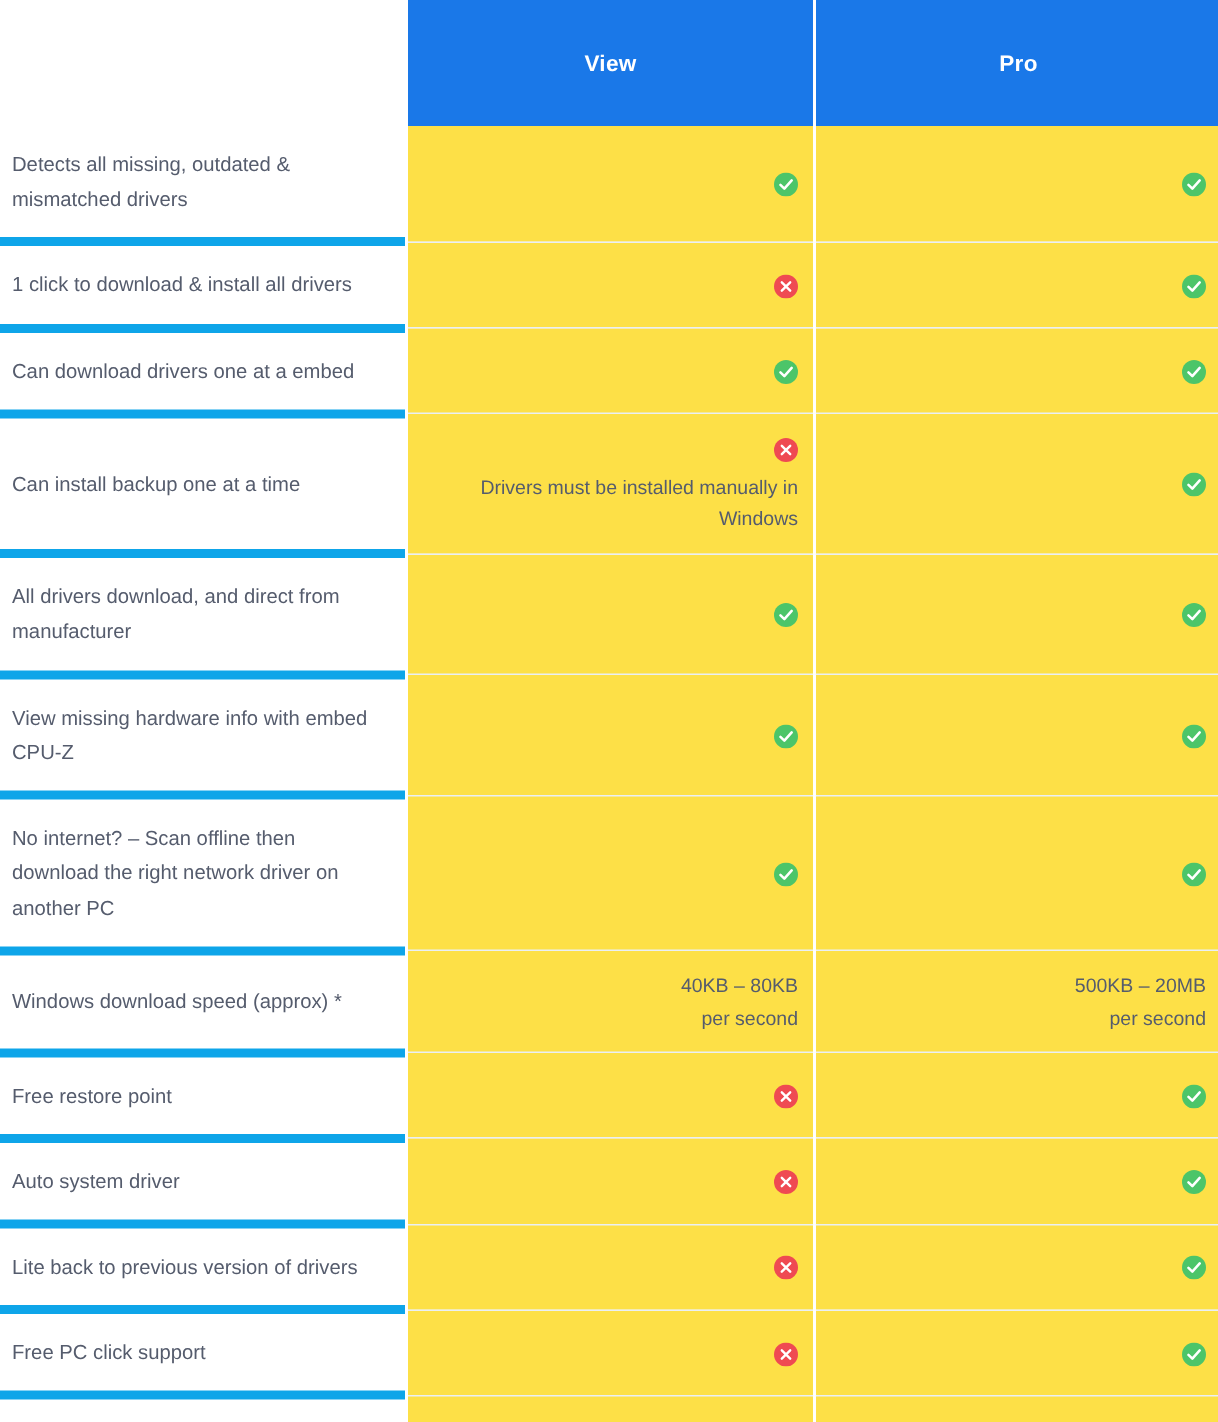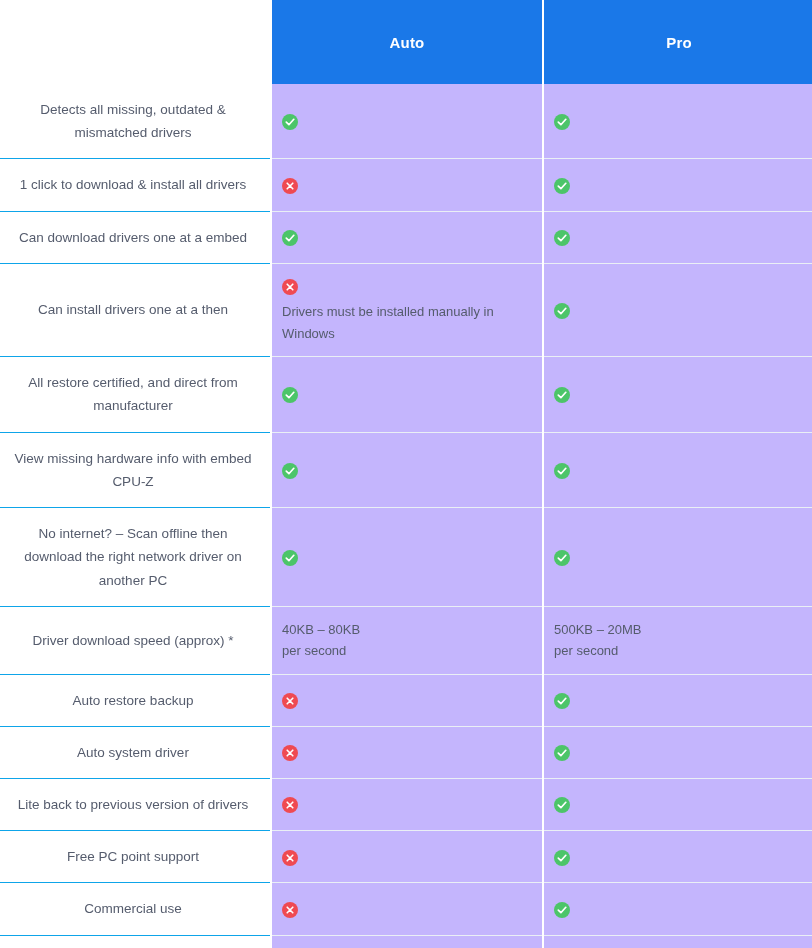--- a/index.html
+++ b/index.html
@@ -51,35 +51,35 @@
   }
 
   
   td.feature {
     background: #ffffff;
     color: #555c6d;
     font-size: 13.5px;
     line-height: 1.72;
     padding: 14px 12px 14px 8px;
     vertical-align: middle;
-    text-align: center;
+    text-align: left;
     border-top: 1px solid #eef1f6;
-    border-bottom: 1px solid #0ea5e9;
+    border-bottom: 6px solid #0ea5e9;
   }
   td.gap {
     background: #ffffff;
     padding: 0;
     border: 0;
   }
   td.plan {
-    background: #c4b5fd;
+    background: #fde047;
     color: #555c6d;
     font-size: 13px;
     line-height: 1.65;
-    text-align: left;
+    text-align: right;
     vertical-align: middle;
     padding: 12px 10px;
     border-top: 1px solid #eaeff5;
     border-bottom: 1px solid #eaeff5;
   }
 
   tbody tr:first-child td.feature,
   tbody tr:first-child td.plan { border-top: 0; }
 
   
@@ -105,21 +105,21 @@
     <col class="c-feature">
     <col class="c-gap">
     <col class="c-plan">
     <col class="c-gap">
     <col class="c-plan">
   </colgroup>
   <thead>
     <tr>
       <th class="head-blank"></th>
       <th class="head-gap"></th>
-      <th class="plan-head">Auto</th>
+      <th class="plan-head">View</th>
       <th class="head-gap"></th>
       <th class="plan-head">Pro</th>
     </tr>
   </thead>
   <tbody id="table-body">
       <tr>
         <td class="feature">Detects all missing, outdated &amp; mismatched drivers</td>
         <td class="gap"></td>
         <td class="plan"><span class="status-icon"><svg viewBox="0 0 16 16" width="16" height="16" xmlns="http://www.w3.org/2000/svg">
               <circle cx="8" cy="8" r="8" fill="#4cc569"></circle>
@@ -151,34 +151,34 @@
               <circle cx="8" cy="8" r="8" fill="#4cc569"></circle>
               <path d="M4.3 8.2 L6.9 10.7 L11.8 5.3" fill="none" stroke="#ffffff" stroke-width="1.7" stroke-linecap="round" stroke-linejoin="round"></path>
             </svg></span></td>
         <td class="gap"></td>
         <td class="plan"><span class="status-icon"><svg viewBox="0 0 16 16" width="16" height="16" xmlns="http://www.w3.org/2000/svg">
               <circle cx="8" cy="8" r="8" fill="#4cc569"></circle>
               <path d="M4.3 8.2 L6.9 10.7 L11.8 5.3" fill="none" stroke="#ffffff" stroke-width="1.7" stroke-linecap="round" stroke-linejoin="round"></path>
             </svg></span></td>
       </tr>
       <tr>
-        <td class="feature">Can install drivers one at a then</td>
+        <td class="feature">Can install backup one at a time</td>
         <td class="gap"></td>
         <td class="plan"><span class="status-icon"><svg viewBox="0 0 16 16" width="16" height="16" xmlns="http://www.w3.org/2000/svg">
               <circle cx="8" cy="8" r="8" fill="#ef4a52"></circle>
               <path d="M5.2 5.2 L10.8 10.8 M10.8 5.2 L5.2 10.8" fill="none" stroke="#ffffff" stroke-width="1.6" stroke-linecap="round"></path>
             </svg></span><span class="note">Drivers must be installed manually in Windows</span></td>
         <td class="gap"></td>
         <td class="plan"><span class="status-icon"><svg viewBox="0 0 16 16" width="16" height="16" xmlns="http://www.w3.org/2000/svg">
               <circle cx="8" cy="8" r="8" fill="#4cc569"></circle>
               <path d="M4.3 8.2 L6.9 10.7 L11.8 5.3" fill="none" stroke="#ffffff" stroke-width="1.7" stroke-linecap="round" stroke-linejoin="round"></path>
             </svg></span></td>
       </tr>
       <tr>
-        <td class="feature">All restore certified, and direct from manufacturer</td>
+        <td class="feature">All drivers download, and direct from manufacturer</td>
         <td class="gap"></td>
         <td class="plan"><span class="status-icon"><svg viewBox="0 0 16 16" width="16" height="16" xmlns="http://www.w3.org/2000/svg">
               <circle cx="8" cy="8" r="8" fill="#4cc569"></circle>
               <path d="M4.3 8.2 L6.9 10.7 L11.8 5.3" fill="none" stroke="#ffffff" stroke-width="1.7" stroke-linecap="round" stroke-linejoin="round"></path>
             </svg></span></td>
         <td class="gap"></td>
         <td class="plan"><span class="status-icon"><svg viewBox="0 0 16 16" width="16" height="16" xmlns="http://www.w3.org/2000/svg">
               <circle cx="8" cy="8" r="8" fill="#4cc569"></circle>
               <path d="M4.3 8.2 L6.9 10.7 L11.8 5.3" fill="none" stroke="#ffffff" stroke-width="1.7" stroke-linecap="round" stroke-linejoin="round"></path>
             </svg></span></td>
@@ -203,34 +203,34 @@
               <circle cx="8" cy="8" r="8" fill="#4cc569"></circle>
               <path d="M4.3 8.2 L6.9 10.7 L11.8 5.3" fill="none" stroke="#ffffff" stroke-width="1.7" stroke-linecap="round" stroke-linejoin="round"></path>
             </svg></span></td>
         <td class="gap"></td>
         <td class="plan"><span class="status-icon"><svg viewBox="0 0 16 16" width="16" height="16" xmlns="http://www.w3.org/2000/svg">
               <circle cx="8" cy="8" r="8" fill="#4cc569"></circle>
               <path d="M4.3 8.2 L6.9 10.7 L11.8 5.3" fill="none" stroke="#ffffff" stroke-width="1.7" stroke-linecap="round" stroke-linejoin="round"></path>
             </svg></span></td>
       </tr>
       <tr>
-        <td class="feature">Driver download speed (approx) *</td>
+        <td class="feature">Windows download speed (approx) *</td>
         <td class="gap"></td>
         <td class="plan">
           <span class="speed-line">40KB – 80KB</span>
           <span class="speed-line">per second</span>
         </td>
         <td class="gap"></td>
         <td class="plan">
           <span class="speed-line">500KB – 20MB</span>
           <span class="speed-line">per second</span>
         </td>
       </tr>
       <tr>
-        <td class="feature">Auto restore backup</td>
+        <td class="feature">Free restore point</td>
         <td class="gap"></td>
         <td class="plan"><span class="status-icon"><svg viewBox="0 0 16 16" width="16" height="16" xmlns="http://www.w3.org/2000/svg">
               <circle cx="8" cy="8" r="8" fill="#ef4a52"></circle>
               <path d="M5.2 5.2 L10.8 10.8 M10.8 5.2 L5.2 10.8" fill="none" stroke="#ffffff" stroke-width="1.6" stroke-linecap="round"></path>
             </svg></span></td>
         <td class="gap"></td>
         <td class="plan"><span class="status-icon"><svg viewBox="0 0 16 16" width="16" height="16" xmlns="http://www.w3.org/2000/svg">
               <circle cx="8" cy="8" r="8" fill="#4cc569"></circle>
               <path d="M4.3 8.2 L6.9 10.7 L11.8 5.3" fill="none" stroke="#ffffff" stroke-width="1.7" stroke-linecap="round" stroke-linejoin="round"></path>
             </svg></span></td>
@@ -255,21 +255,21 @@
               <circle cx="8" cy="8" r="8" fill="#ef4a52"></circle>
               <path d="M5.2 5.2 L10.8 10.8 M10.8 5.2 L5.2 10.8" fill="none" stroke="#ffffff" stroke-width="1.6" stroke-linecap="round"></path>
             </svg></span></td>
         <td class="gap"></td>
         <td class="plan"><span class="status-icon"><svg viewBox="0 0 16 16" width="16" height="16" xmlns="http://www.w3.org/2000/svg">
               <circle cx="8" cy="8" r="8" fill="#4cc569"></circle>
               <path d="M4.3 8.2 L6.9 10.7 L11.8 5.3" fill="none" stroke="#ffffff" stroke-width="1.7" stroke-linecap="round" stroke-linejoin="round"></path>
             </svg></span></td>
       </tr>
       <tr>
-        <td class="feature">Free PC point support</td>
+        <td class="feature">Free PC click support</td>
         <td class="gap"></td>
         <td class="plan"><span class="status-icon"><svg viewBox="0 0 16 16" width="16" height="16" xmlns="http://www.w3.org/2000/svg">
               <circle cx="8" cy="8" r="8" fill="#ef4a52"></circle>
               <path d="M5.2 5.2 L10.8 10.8 M10.8 5.2 L5.2 10.8" fill="none" stroke="#ffffff" stroke-width="1.6" stroke-linecap="round"></path>
             </svg></span></td>
         <td class="gap"></td>
         <td class="plan"><span class="status-icon"><svg viewBox="0 0 16 16" width="16" height="16" xmlns="http://www.w3.org/2000/svg">
               <circle cx="8" cy="8" r="8" fill="#4cc569"></circle>
               <path d="M4.3 8.2 L6.9 10.7 L11.8 5.3" fill="none" stroke="#ffffff" stroke-width="1.7" stroke-linecap="round" stroke-linejoin="round"></path>
             </svg></span></td>

